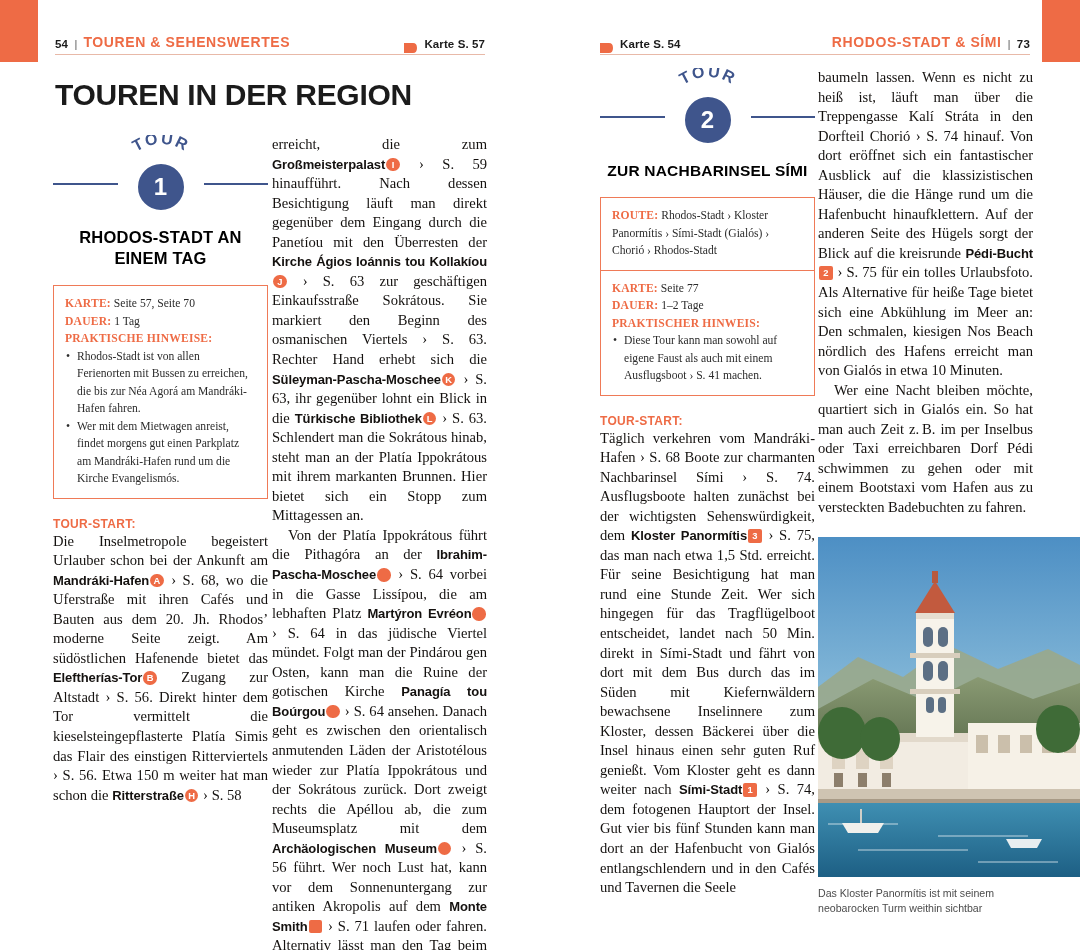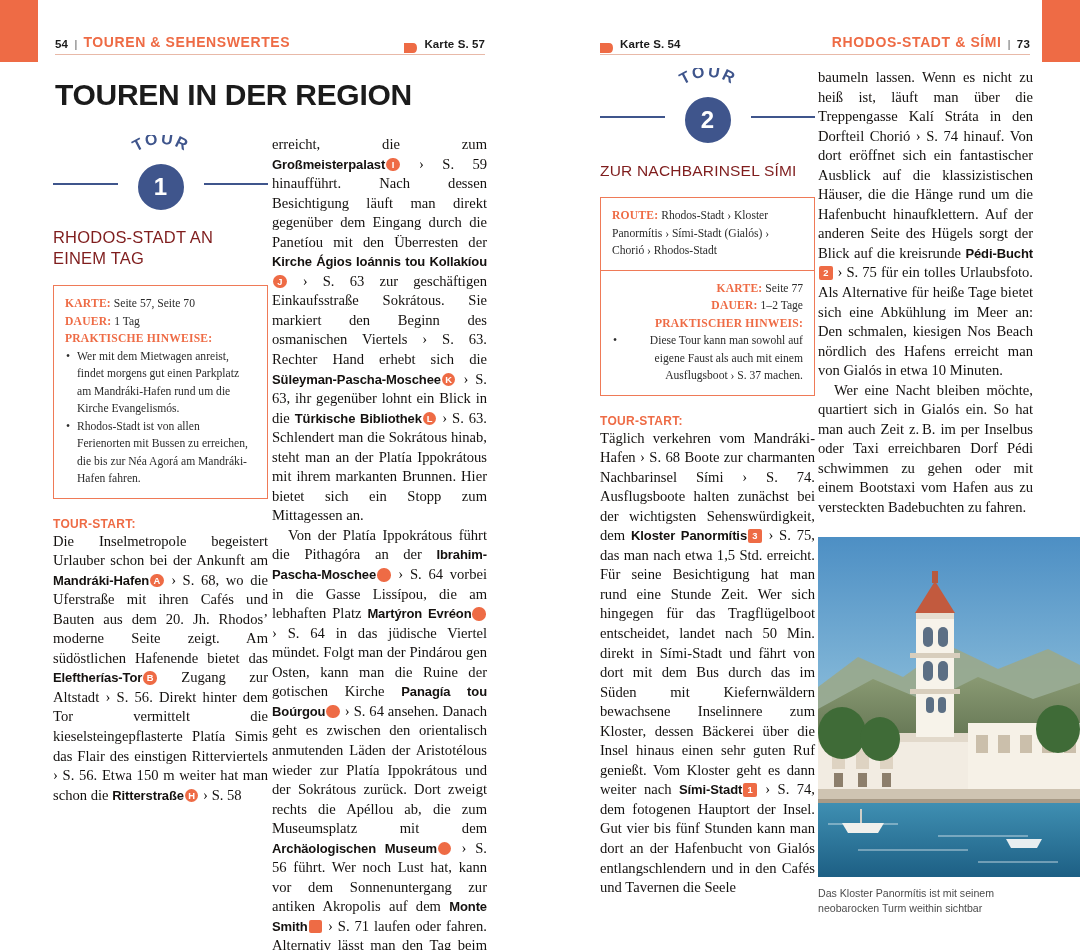--- a/index.html
+++ b/index.html
@@ -51,30 +51,30 @@
     position:absolute;left:50%;top:26px;transform:translateX(-50%);
     width:46px;height:46px;border-radius:50%;background:#3f558c;
     color:#fff;font-family:"Liberation Sans",sans-serif;font-weight:bold;
     font-size:24px;display:flex;align-items:center;justify-content:center;
     border:3px solid #fff;box-sizing:content-box;
   }
   .tourbadge svg{position:absolute;left:50%;top:0;transform:translateX(-50%);}
   .tourbadge .arcmask{position:absolute;left:50%;top:22px;transform:translateX(-50%);width:86px;height:34px;background:#fff;border-radius:50% 50% 0 0;z-index:0;}
 
   .tourtitle{
-    font-family:"Liberation Sans",sans-serif;font-weight:normal;
-    font-size:16.5px;line-height:21px;color:#7f1d1d;
-    text-align:left;letter-spacing:.2px;margin-bottom:16px;
+    font-family:"Liberation Sans",sans-serif;font-weight:bold;
+    font-size:16.5px;line-height:21px;color:#000000;
+    text-align:center;letter-spacing:.2px;margin-bottom:16px;
   }
   .tourtitle.wide{font-size:15.5px;}
 
   
   .infobox{border:1.4px solid #ef7a57;margin-bottom:18px;}
   .infobox .sect{padding:9px 11px 10px 11px;}
-  .infobox .sect + .sect{border-top:1.4px solid #ef7a57;text-align:right;}
+  .infobox .sect + .sect{border-top:1.4px solid #ef7a57;}
   .infobox, .infobox *{font-family:Liberation Serif, serif;}
   .ib-line{font-size:11.6px;line-height:17.5px;color:#2b2b2b;}
   .ib-label{color:#ee6b45;font-weight:bold;letter-spacing:.2px;}
   .ib-bullets{margin:0;padding:0;list-style:none;}
   .ib-bullets li{font-size:11.6px;line-height:17.5px;color:#2b2b2b;padding-left:12px;position:relative;}
   .ib-bullets li:before{content:"\2022";position:absolute;left:1px;top:0;}
 
   
   .kicker{
     font-family:"Liberation Sans",sans-serif;font-weight:bold;
@@ -169,22 +169,22 @@
           <span>Seite 57, Seite 70</span>
         </div>
         <div class="ib-line">
           <span class="ib-label">DAUER:</span>
           <span>1 Tag</span>
         </div>
         <div class="ib-line">
           <span class="ib-label">PRAKTISCHE HINWEISE:</span>
         </div>
         <ul class="ib-bullets">
+            <li>Rhodos-Stadt ist von allen Ferienorten mit Bussen zu erreichen, die bis zur Néa Agorá am Mandráki-Hafen fahren.</li>
             <li>Wer mit dem Mietwagen anreist, findet morgens gut einen Parkplatz am Mandráki-Hafen rund um die Kirche Evangelismós.</li>
-            <li>Rhodos-Stadt ist von allen Ferienorten mit Bussen zu erreichen, die bis zur Néa Agorá am Mandráki-Hafen fahren.</li>
           </ul>
       </div>
     </div>
 
     <div class="kicker">TOUR-START:</div>
     <div>
         <p class="body">Die Inselmetropole begeistert Urlauber schon bei der Ankunft am <b class="poi">Mandráki-Hafen</b><span class="mk">A</span> › S. 68, wo die Uferstraße mit ihren Cafés und Bauten aus dem 20. Jh. Rhodos’ moderne Seite zeigt. Am südöstlichen Hafenende bietet das <b class="poi">Eleftherías-Tor</b><span class="mk">B</span> Zugang zur Altstadt › S. 56. Direkt hinter dem Tor vermittelt die kieselsteingepflasterte Platía Simis das Flair des einstigen Ritterviertels › S. 56. Etwa 150 m weiter hat man schon die <b class="poi">Ritterstraße</b><span class="mk">H</span> › S. 58</p>
       </div>
   </div>
 
@@ -225,21 +225,21 @@
           <span>Seite 77</span>
         </div>
         <div class="ib-line">
           <span class="ib-label">DAUER:</span>
           <span>1–2 Tage</span>
         </div>
         <div class="ib-line">
           <span class="ib-label">PRAKTISCHER HINWEIS:</span>
         </div>
         <ul class="ib-bullets">
-            <li>Diese Tour kann man sowohl auf eigene Faust als auch mit einem Ausflugsboot › S. 37 machen.</li>
+            <li>Diese Tour kann man sowohl auf eigene Faust als auch mit einem Ausflugsboot › S. 41 machen.</li>
           </ul>
       </div>
     </div>
 
     <div class="kicker">TOUR-START:</div>
     <div>
         <p class="body" style="text-indent: 0px;">Täglich verkehren vom Mandráki-Hafen › S. 68 Boote zur charmanten Nachbarinsel Sími › S. 74. Ausflugsboote halten zunächst bei der wichtigsten Sehenswürdigkeit, dem <b class="poi">Kloster Panormítis</b><span class="mk sq">3</span> › S. 75, das man nach etwa 1,5 Std. erreicht. Für seine Besichtigung hat man rund eine Stunde Zeit. Wer sich hingegen für das Tragflügelboot entscheidet, landet nach 50 Min. direkt in Sími-Stadt und fährt von dort mit dem Bus durch das im Süden mit Kiefernwäldern bewachsene Inselinnere zum Kloster, dessen Bäckerei über die Insel hinaus einen sehr guten Ruf genießt. Vom Kloster geht es dann weiter nach <b class="poi">Sími-Stadt</b><span class="mk sq">1</span> › S. 74, dem fotogenen Hauptort der Insel. Gut vier bis fünf Stunden kann man dort an der Hafenbucht von Gialós entlangschlendern und in den Cafés und Tavernen die Seele</p>
       </div>
   </div>
 

